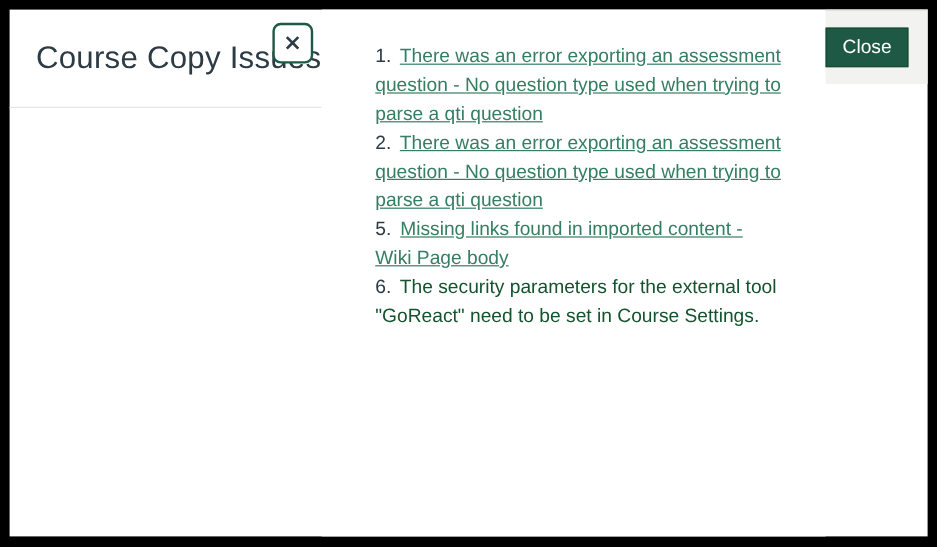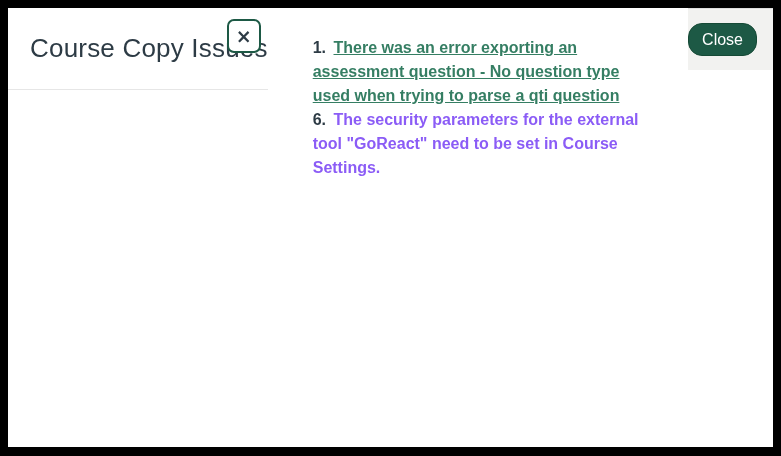--- a/index.html
+++ b/index.html
@@ -60,46 +60,46 @@
     overflow: hidden;
     padding: 28px 37px 0 45px;
     background: #fff;
   }
   .issues-list {
     list-style: none;
     font-size: 16px;
     line-height: 24px;
     color: #2d3b45;
   }
-  .issues-list li { color: #2d3b45; font-weight: bold; }
+  .issues-list li { color: #2d3b45; }
   .num {
     color: #2d3b45;
     margin-right: 3px;
   }
   .issue-link {
     color: #357e63;
     text-decoration: underline;
     cursor: pointer;
   }
-  .issue-text { color: #8b5cf6; text-align: center; }
+  .issue-text { color: #14532d; text-align: center; }
   .modal-footer {
     flex: none;
     height: 62px;
     background: #f2f2f0;
     border-top: 1px solid #dddddd;
     display: flex;
     align-items: center;
     justify-content: flex-end;
     padding-right: 16px;
   }
   .close-btn {
     background: #1d5945;
     color: #fff;
     border: 1px solid #164a36;
-    border-radius: 14px;
+    border-radius: 0;
     font-size: 16px;
     font-family: "Liberation Sans", "DejaVu Sans", sans-serif;
     padding: 6px 13px;
     cursor: pointer;
     line-height: 19px;
   }
 </style>
 </head>
 <body>
 
@@ -109,20 +109,22 @@
     <div class="modal-header">
       <h2 class="modal-title">Course Copy Issues</h2>
       <button class="dismiss-btn">
         <span class="dismiss-x">×</span>
       </button>
     </div>
 
     <div class="modal-body">
       <ol class="issues-list" id="issues-list">
           <li><span class="num">1.</span> <a class="issue-link" href="#">There was an error exporting an assessment question - No question type used when trying to parse a qti question</a></li>
+          <li><span class="num">2.</span> <a class="issue-link" href="#">There was an error exporting an assessment question - No question type used when trying to parse a qti question</a></li>
+          <li><span class="num">5.</span> <a class="issue-link" href="#">Missing links found in imported content - Wiki Page body</a></li>
           <li><span class="num">6.</span> <span class="issue-text">The security parameters for the external tool "GoReact" need to be set in Course Settings.</span></li>
         </ol>
     </div>
 
     <div class="modal-footer">
       <button class="close-btn">Close</button>
     </div>
 
   </div>
 </div>

